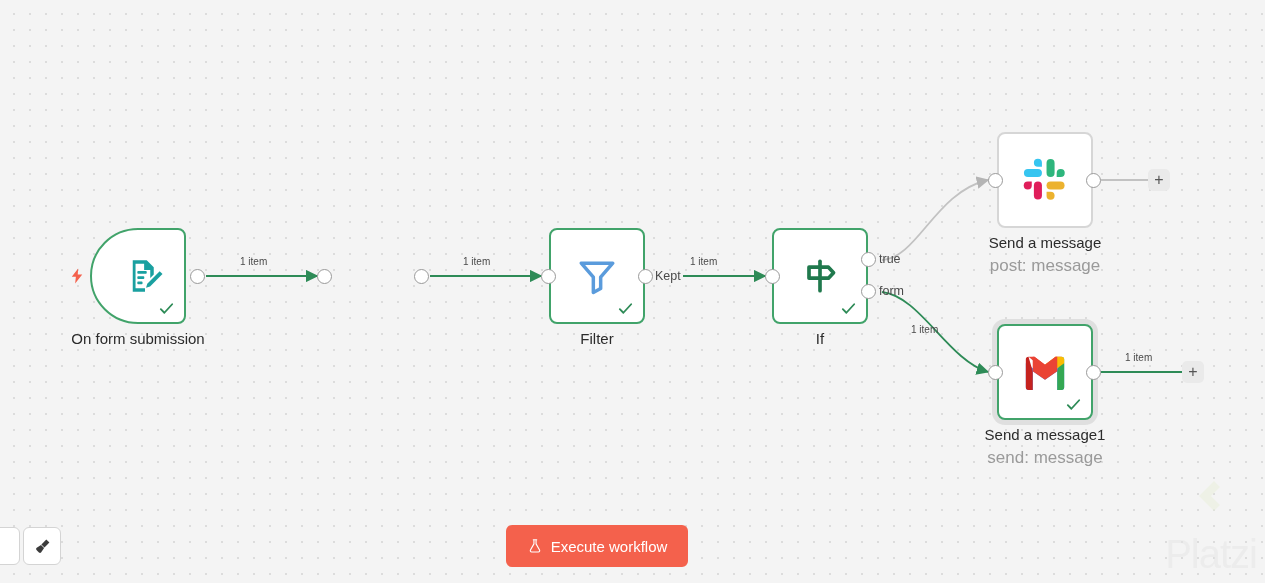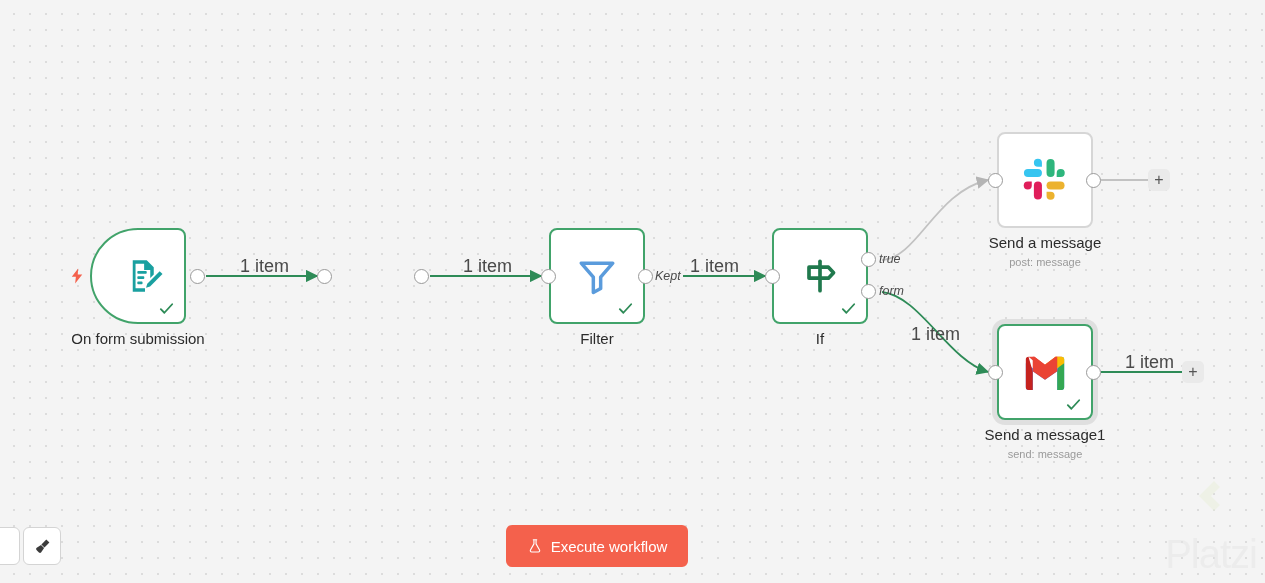--- a/index.html
+++ b/index.html
@@ -72,45 +72,44 @@
     font-size: 15px;
     color: #2b2b2b;
     text-align: center;
   }
   .node-sublabel {
     position: absolute;
     top: 122px;
     left: 50%;
     transform: translateX(-50%);
     white-space: nowrap;
-    font-size: 11px;
+    font-size: 17px;
     color: #9a9a9a;
     text-align: center;
   }
   
   .port {
     position: absolute;
     width: 15px; height: 15px;
     background: #ffffff;
     border: 1.6px solid #9a9a9a;
     border-radius: 50%;
     z-index: 5;
   }
   .port-label {
     position: absolute;
     font-size: 12.5px;
     color: #4a4a4a;
     white-space: nowrap;
     z-index: 5;
-    font-style: italic;
   }
   
   .edge-label {
     position: absolute;
-    font-size: 18px;
+    font-size: 10px;
     color: #4a4a4a;
     white-space: nowrap;
     z-index: 4;
     background: transparent;
   }
   
   .plus-btn {
     position: absolute;
     width: 22px; height: 22px;
     background: #eaeaea;

